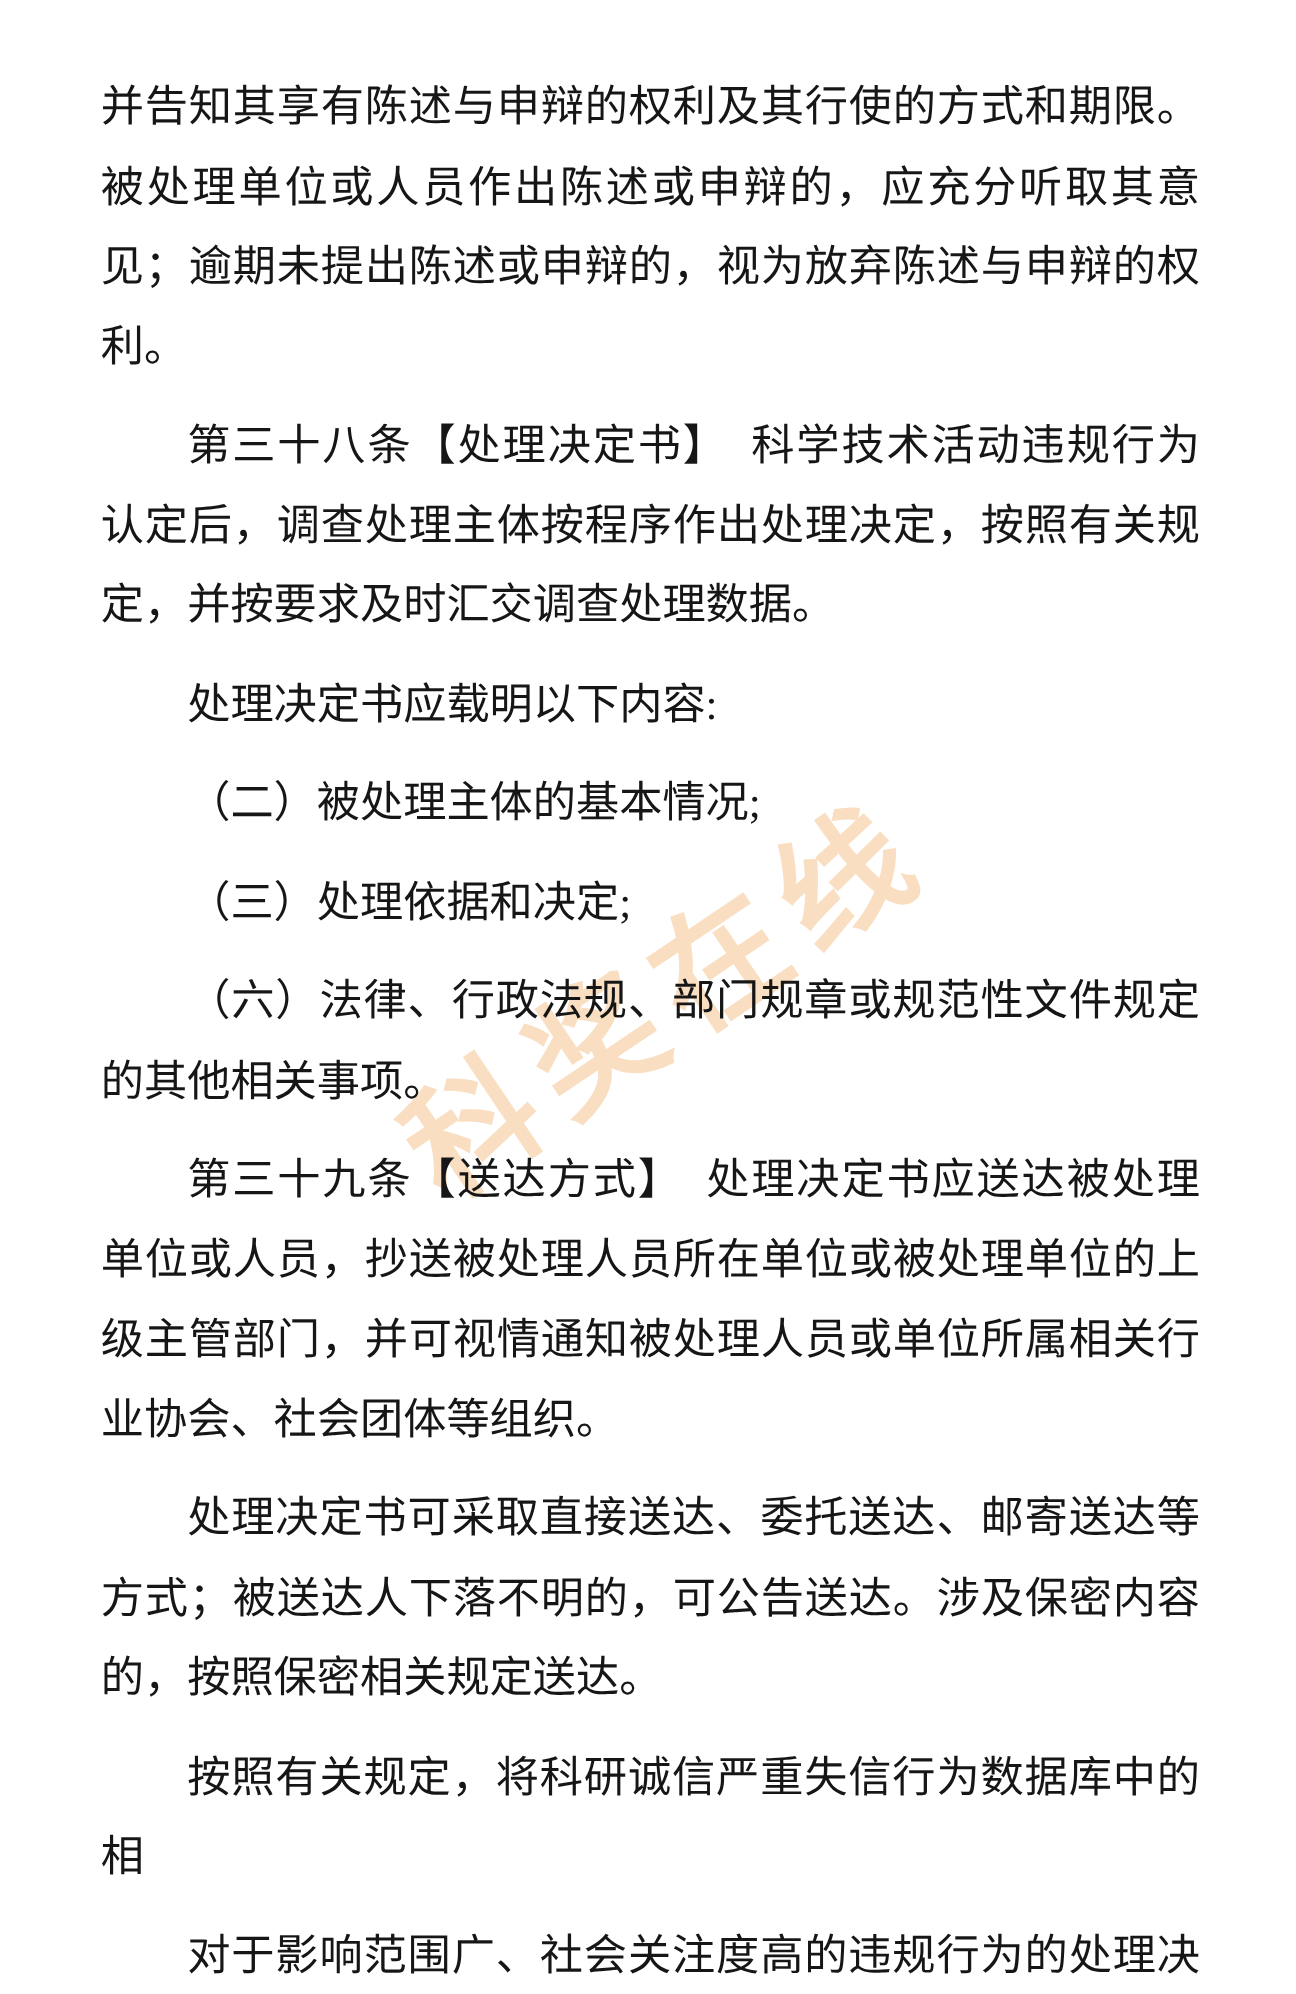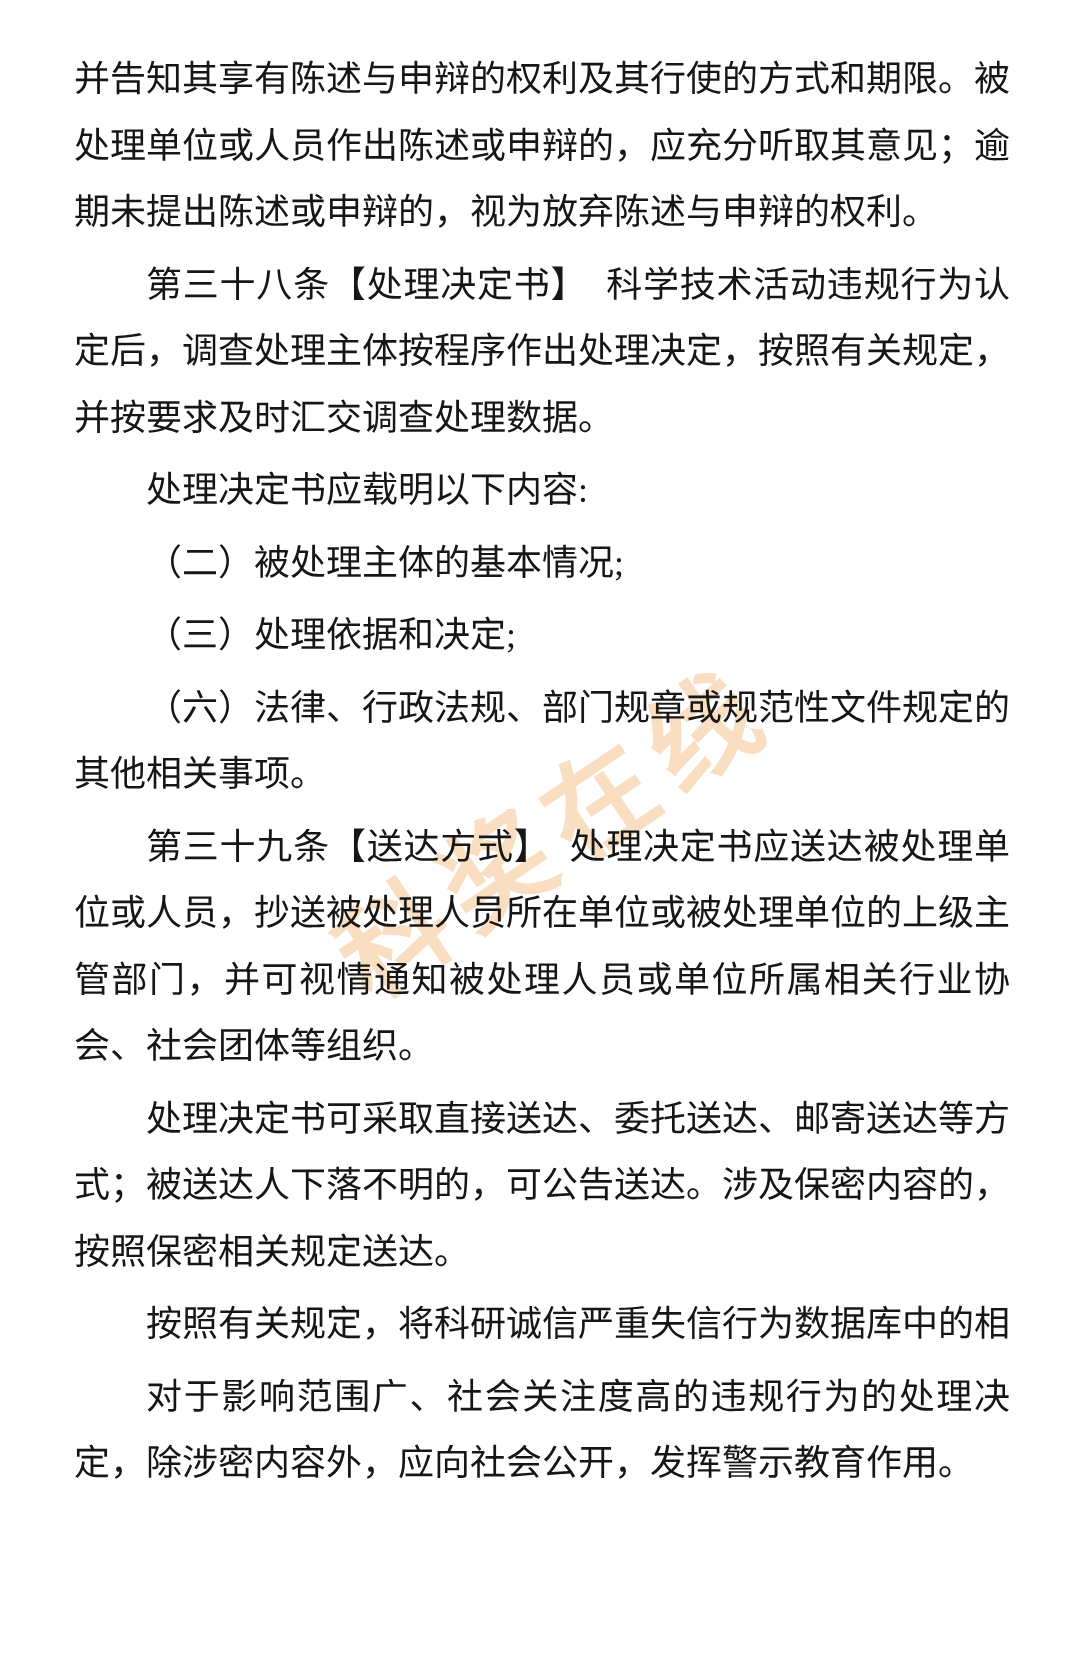--- a/index.html
+++ b/index.html
@@ -36,21 +36,21 @@
     z-index: 1;
     box-sizing: border-box;
     width: 100%;
     padding: 40px 64px 0 68px;
     color: #161616;
     font-size: 36px;
     line-height: 66.5px;
     text-align: justify;
   }
   .para {
-    margin: 6px;
+    margin: 16px;
     word-break: break-all;
   }
   .para.indent {
     text-indent: 2em;
   }
 </style>
 </head>
 <body>
 
 <div class="page">

